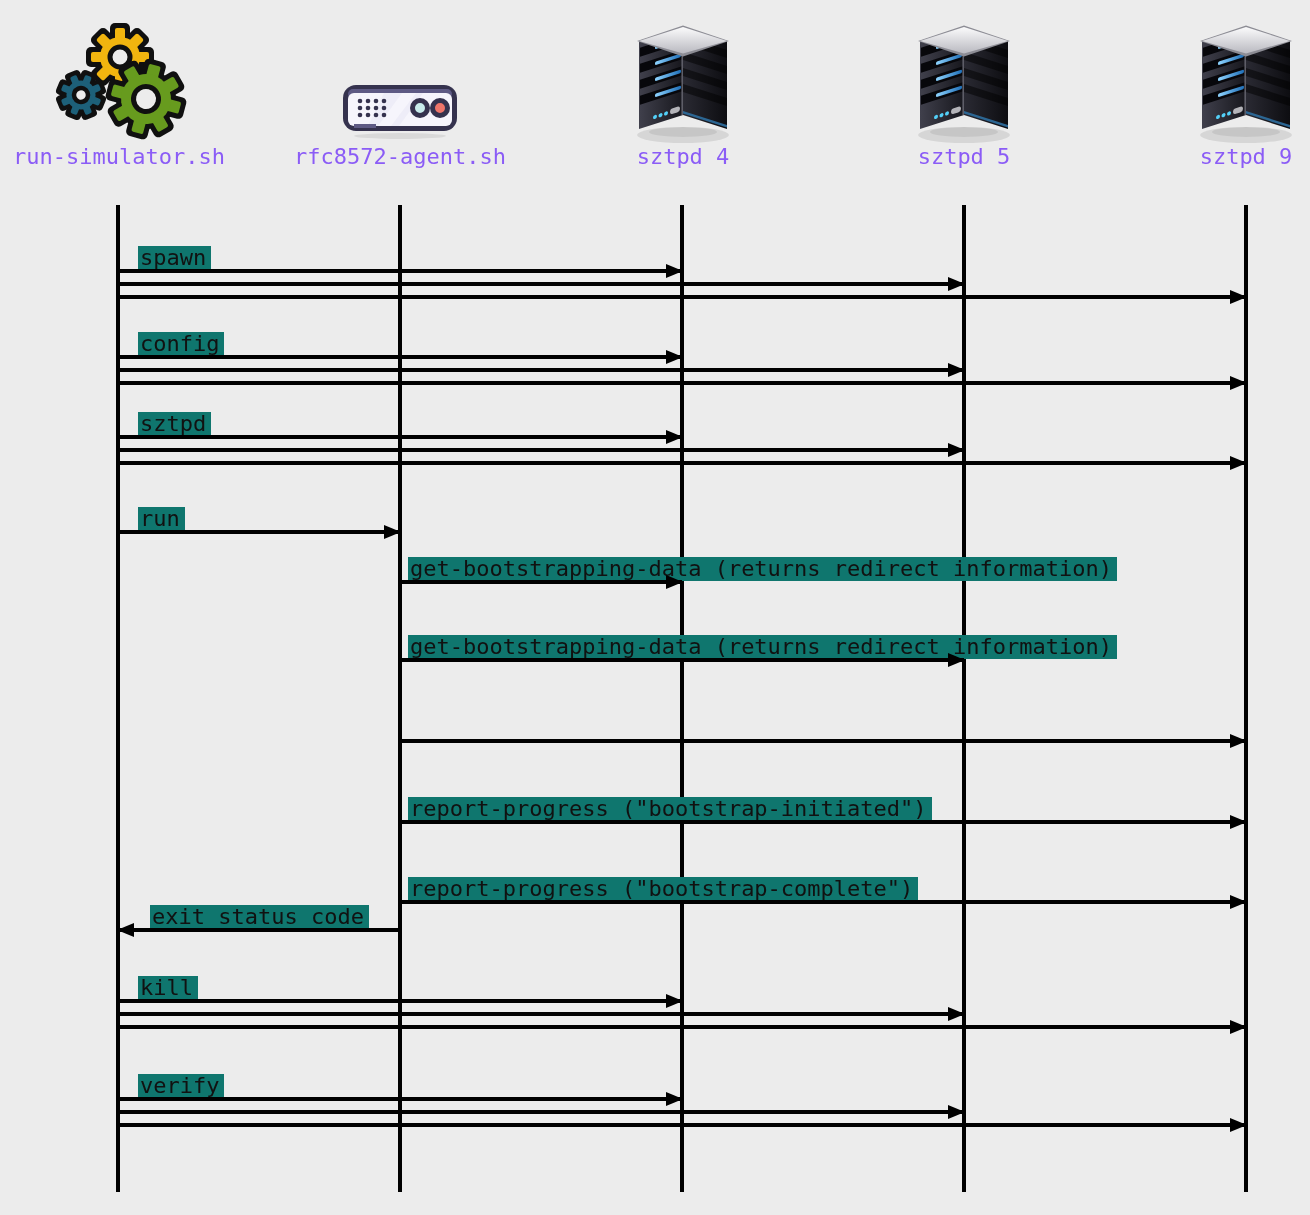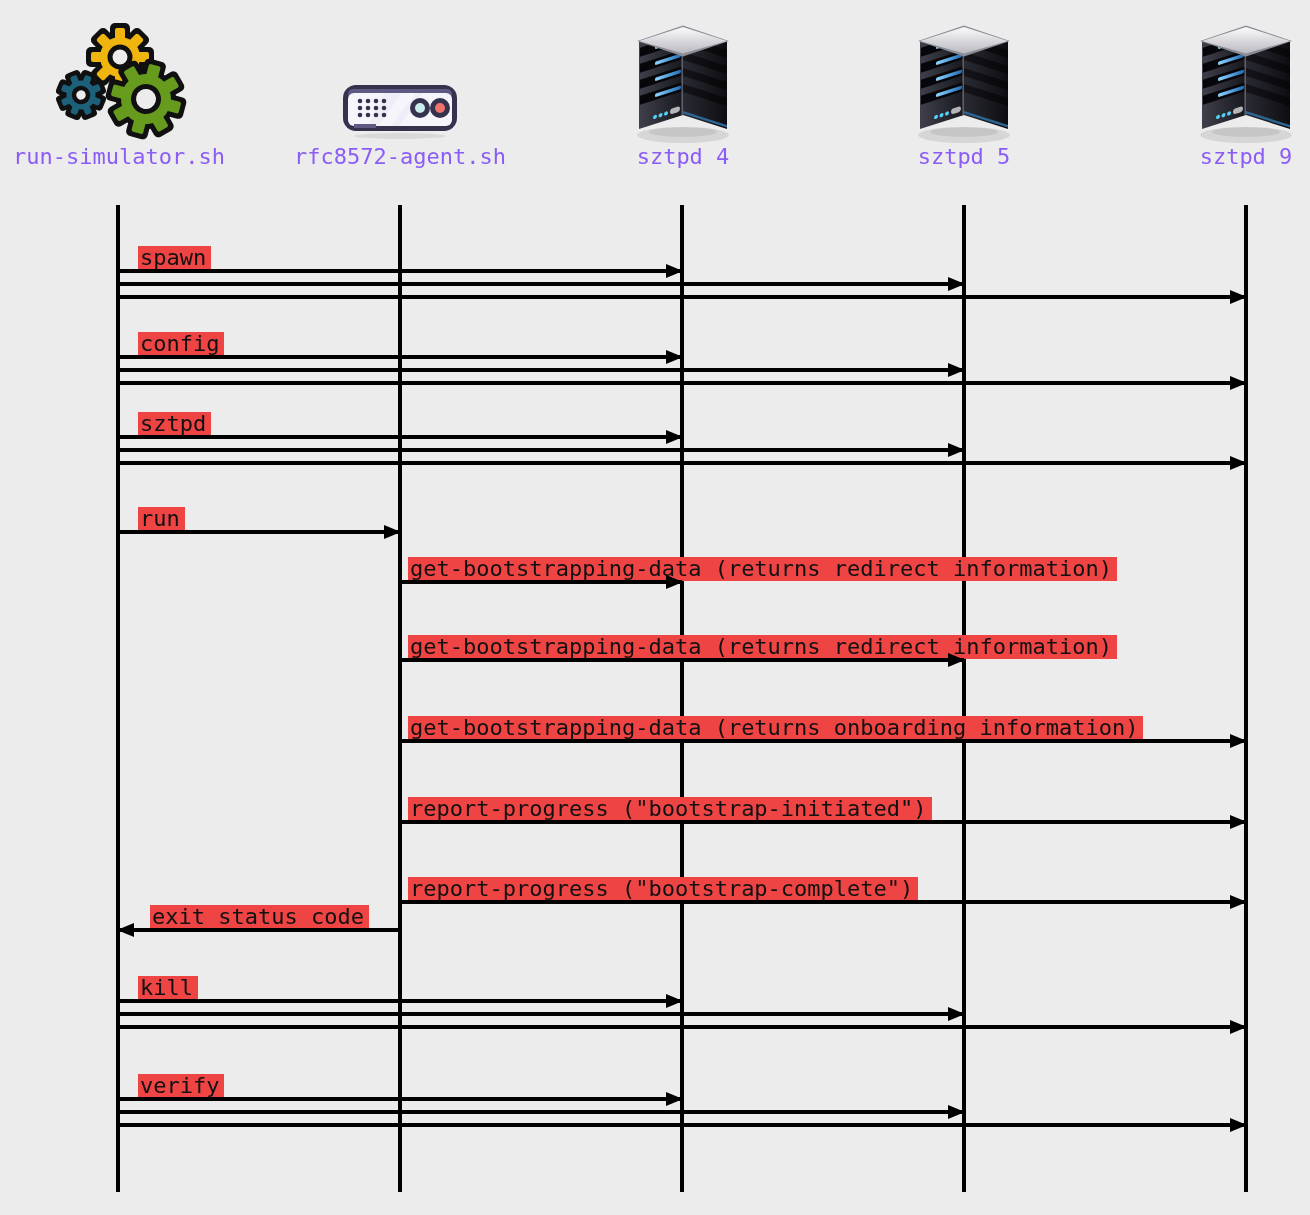--- a/index.html
+++ b/index.html
@@ -8,21 +8,21 @@
     font-family:"DejaVu Sans Mono","Liberation Mono",monospace;color:#101010;
   }
   .actor-label{
     position:absolute;top:145px;transform:translateX(-50%);
     font-size:22px;line-height:24px;white-space:nowrap;color:#8b5cf6;
   }
   .icon{position:absolute;}
   .lifeline{position:absolute;top:205px;height:987px;width:4px;background:#000;}
   .msg-label{
     position:absolute;font-size:22px;line-height:24px;white-space:nowrap;
-    background:#ef4444;padding:0 5px 0 2px;margin-left:-2px;color:#111;z-index:3;
+    background:#0f766e;padding:0 5px 0 2px;margin-left:-2px;color:#111;z-index:3;
   }
   .arrow{position:absolute;height:4px;background:#000;z-index:4;}
   .arrow.right::after{
     content:"";position:absolute;right:-1px;top:50%;transform:translateY(-50%);
     width:0;height:0;border-top:7px solid transparent;border-bottom:7px solid transparent;
     border-left:17px solid #000;
   }
   .arrow.left::after{
     content:"";position:absolute;left:-1px;top:50%;transform:translateY(-50%);
     width:0;height:0;border-top:7px solid transparent;border-bottom:7px solid transparent;
@@ -205,21 +205,20 @@
 
   <div class="msg-label" style="left:140px;top:507px">run</div>
   <div class="arrow right" style="left:118px;top:530px;width:282px"></div>
 
   <div class="msg-label" style="left:410px;top:557px">get-bootstrapping-data (returns redirect information)</div>
   <div class="arrow right" style="left:400px;top:580px;width:282px"></div>
 
   <div class="msg-label" style="left:410px;top:635px">get-bootstrapping-data (returns redirect information)</div>
   <div class="arrow right" style="left:400px;top:658px;width:564px"></div>
 
-  <div class="msg-label" style="left:410px;top:716px">get-bootstrapping-data (returns onboarding information)</div>
   <div class="arrow right" style="left:400px;top:739px;width:846px"></div>
 
   <div class="msg-label" style="left:410px;top:797px">report-progress ("bootstrap-initiated")</div>
   <div class="arrow right" style="left:400px;top:820px;width:846px"></div>
 
   <div class="msg-label" style="left:410px;top:877px">report-progress ("bootstrap-complete")</div>
   <div class="arrow right" style="left:400px;top:900px;width:846px"></div>
 
   <div class="msg-label" style="left:152px;top:905px">exit status code</div>
   <div class="arrow left" style="left:118px;top:928px;width:282px"></div>

